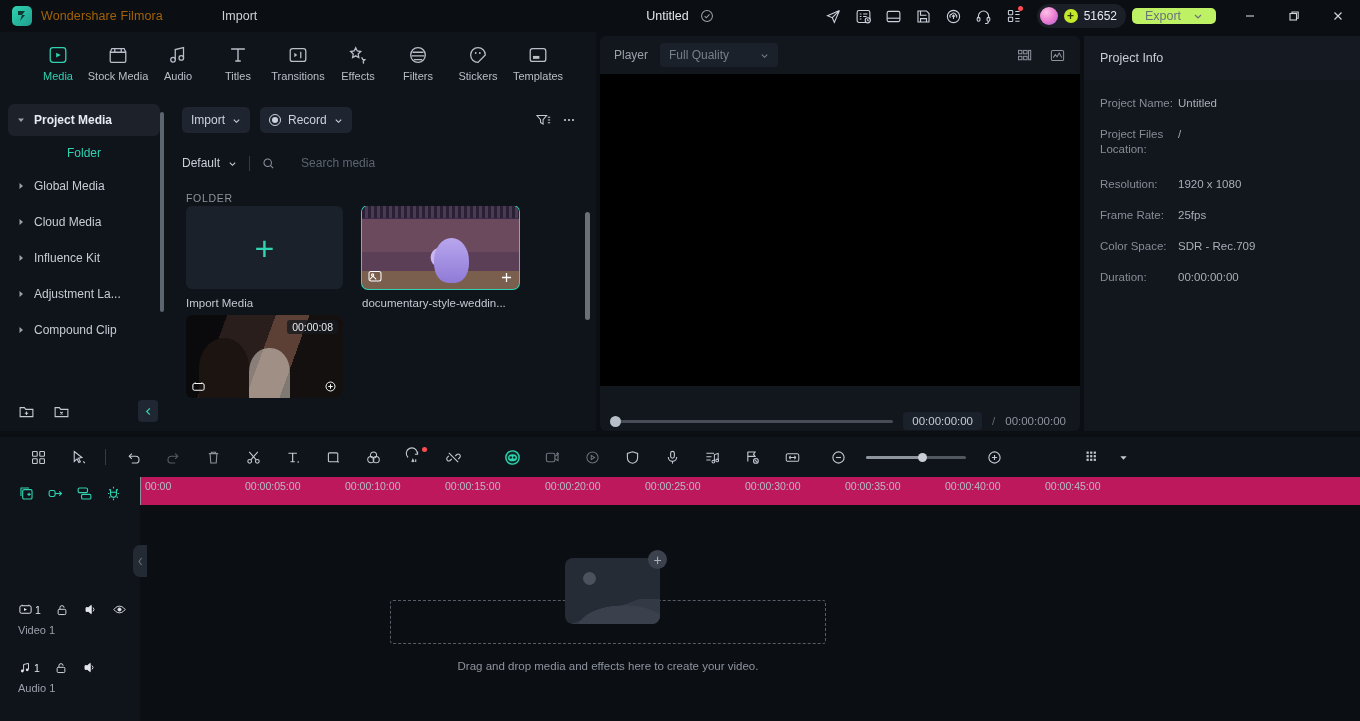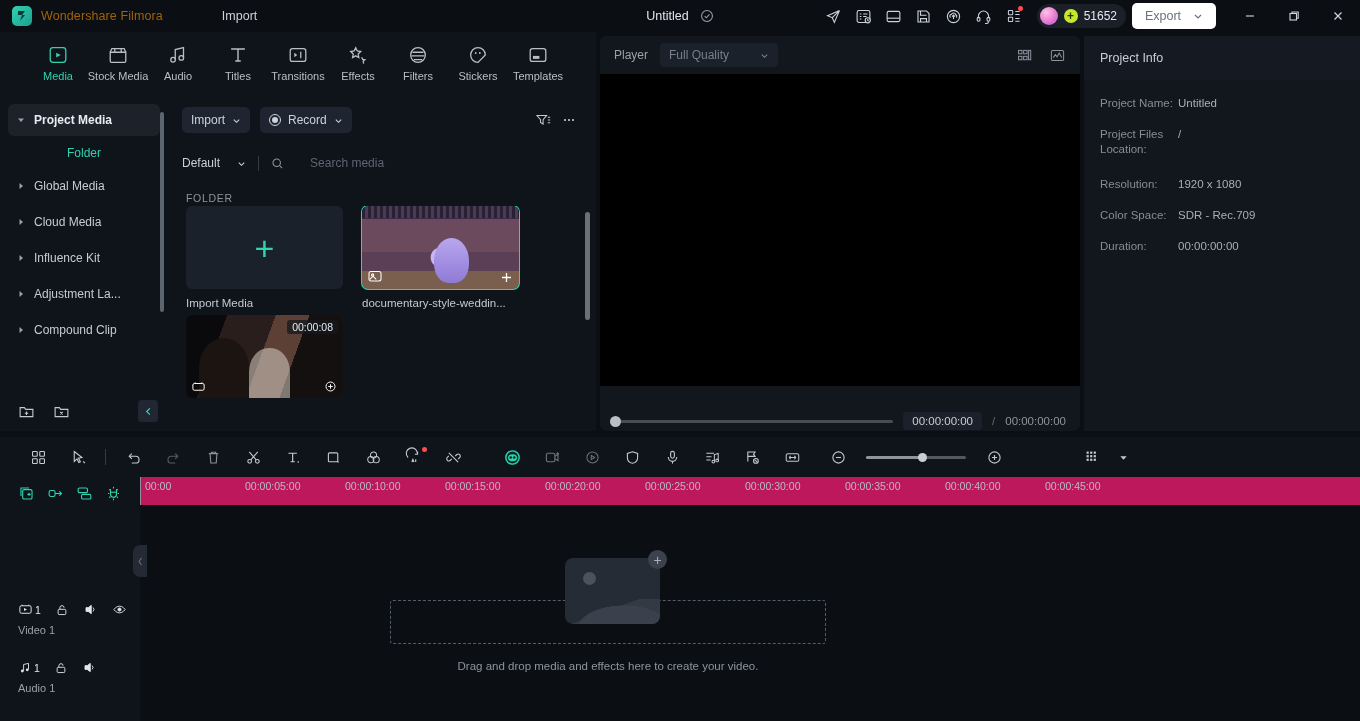--- a/index.html
+++ b/index.html
@@ -51,21 +51,21 @@
     width: 18px; height: 18px; border-radius: 50%;
     background: radial-gradient(circle at 35% 30%, #ffc0e8, #e87ad0 55%, #9b5fd0);
   }
   .coin {
     width: 14px; height: 14px; border-radius: 50%; background: #c4e82a;
     display:flex; align-items:center; justify-content:center;
   }
   .coin:after { content:"+"; color:#2b3a00; font-size:12px; font-weight:bold; line-height:1; margin-top:-1px;}
   .credit-num { font-size: 12px; color: #e6eaf0; }
   .export-btn {
-    width: 84px; height: 26px; border-radius: 5px; background: #ffffff;
+    width: 84px; height: 16px; border-radius: 5px; background: #bef264;
     display: flex; align-items: center; justify-content: center; gap: 12px;
     font-size: 12.5px; color: #6b717c; margin-right: 12px;
   }
   .winctl { display: flex; }
   .wbtn { width: 44px; height: 32px; display: flex; align-items: center; justify-content: center; }
 
   
   .tooltabs {
     position: absolute; left: 0; top: 32px; width: 596px; height: 62px;
     background: #0f131a; display: flex; align-items: center; padding-left: 28px; gap: 0px;
@@ -114,21 +114,21 @@
   .pill {
     height: 26px; border-radius: 5px; background: #1e2530; display: flex; align-items: center;
     gap: 7px; padding: 0 9px; font-size: 12px; color: #cdd3dc; cursor: default;
   }
   .pill + .pill { margin-left: 10px; }
   .rec-dot { width: 12px; height: 12px; border-radius: 50%; border: 1.6px solid #cdd3dc; display:flex;align-items:center;justify-content:center;}
   .rec-dot:after { content:""; width:6px;height:6px;border-radius:50%;background:#cdd3dc;}
   .tb-spacer { flex: 1; }
   .mt-icon { width: 26px; height: 26px; display: flex; align-items: center; justify-content: center; }
   .searchrow { height: 34px; display: flex; align-items: center; padding: 0 14px; gap: 0; }
-  .default-sel { display: flex; align-items: center; gap: 17px; font-size: 12px; color: #c9cfd8; }
+  .default-sel { display: flex; align-items: center; gap: 8px; font-size: 12px; color: #c9cfd8; }
   .vdiv { width: 1px; height: 15px; background: #333a45; margin: 0 12px; }
   .search-input {
     flex: 1; display: flex; align-items: center; gap: 26px; font-size: 12px; color: #5d6571;
   }
   .folder-label { font-size: 10.5px; color: #8d949e; letter-spacing: .7px; padding: 12px 0 8px 18px; }
   .grid {
     position: absolute; left: 0; top: 112px; width: 428px; height: 225px;
     padding: 0 18px; overflow: hidden;
   }
   .row { display: flex; gap: 19px; margin-bottom: 6px; }
@@ -727,20 +727,24 @@
       <div class="pi-k">Project Name:</div>
       <div class="pi-v">Untitled</div>
     </div>
     <div class="pi-row">
       <div class="pi-k">Project Files Location:</div>
       <div class="pi-v">/</div>
     </div>
     <div class="pi-row" style="margin-top:20px">
       <div class="pi-k">Resolution:</div>
       <div class="pi-v">1920 x 1080</div>
+    </div>
+    <div class="pi-row">
+      <div class="pi-k">Frame Rate:</div>
+      <div class="pi-v">25fps</div>
     </div>
     <div class="pi-row">
       <div class="pi-k">Color Space:</div>
       <div class="pi-v">SDR - Rec.709</div>
     </div>
     <div class="pi-row">
       <div class="pi-k">Duration:</div>
       <div class="pi-v">00:00:00:00</div>
     </div>
   </div>

